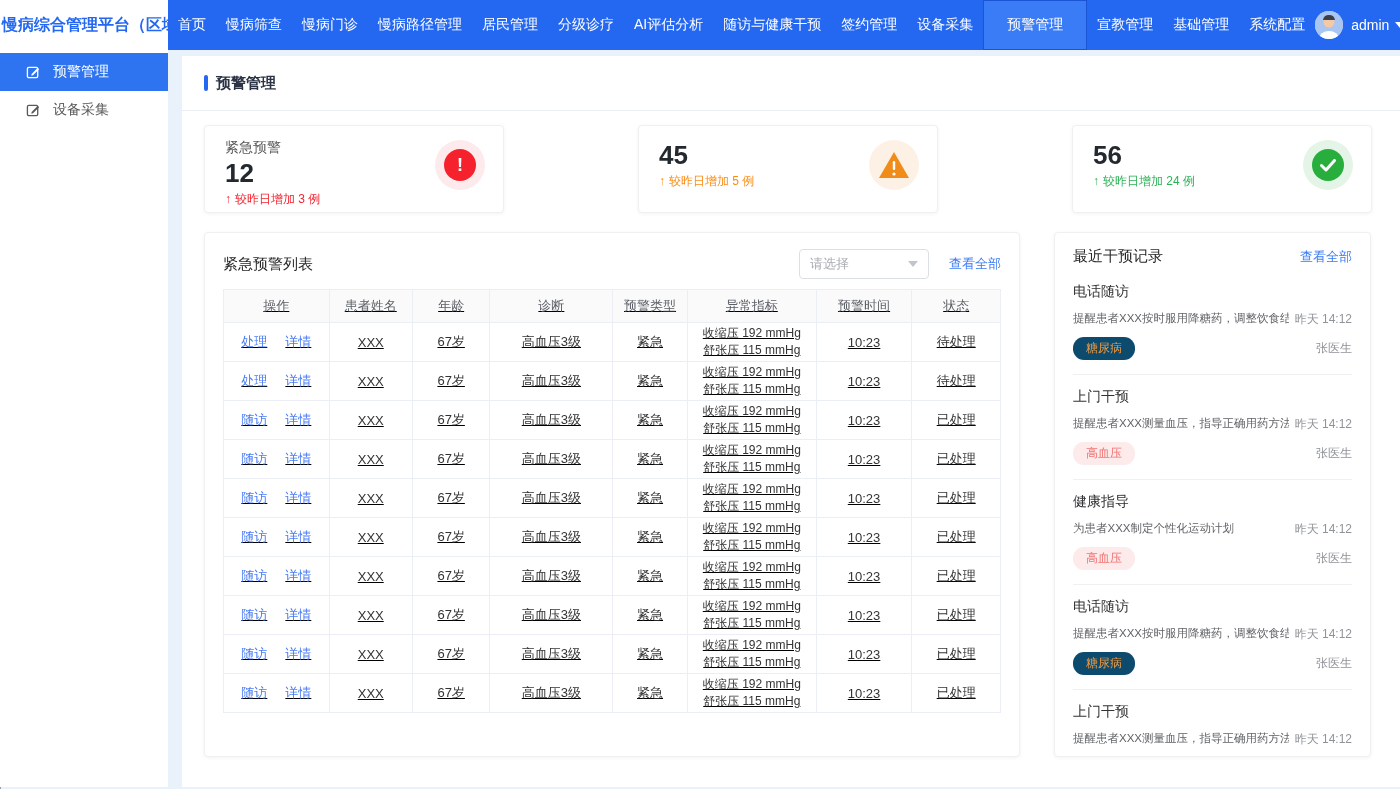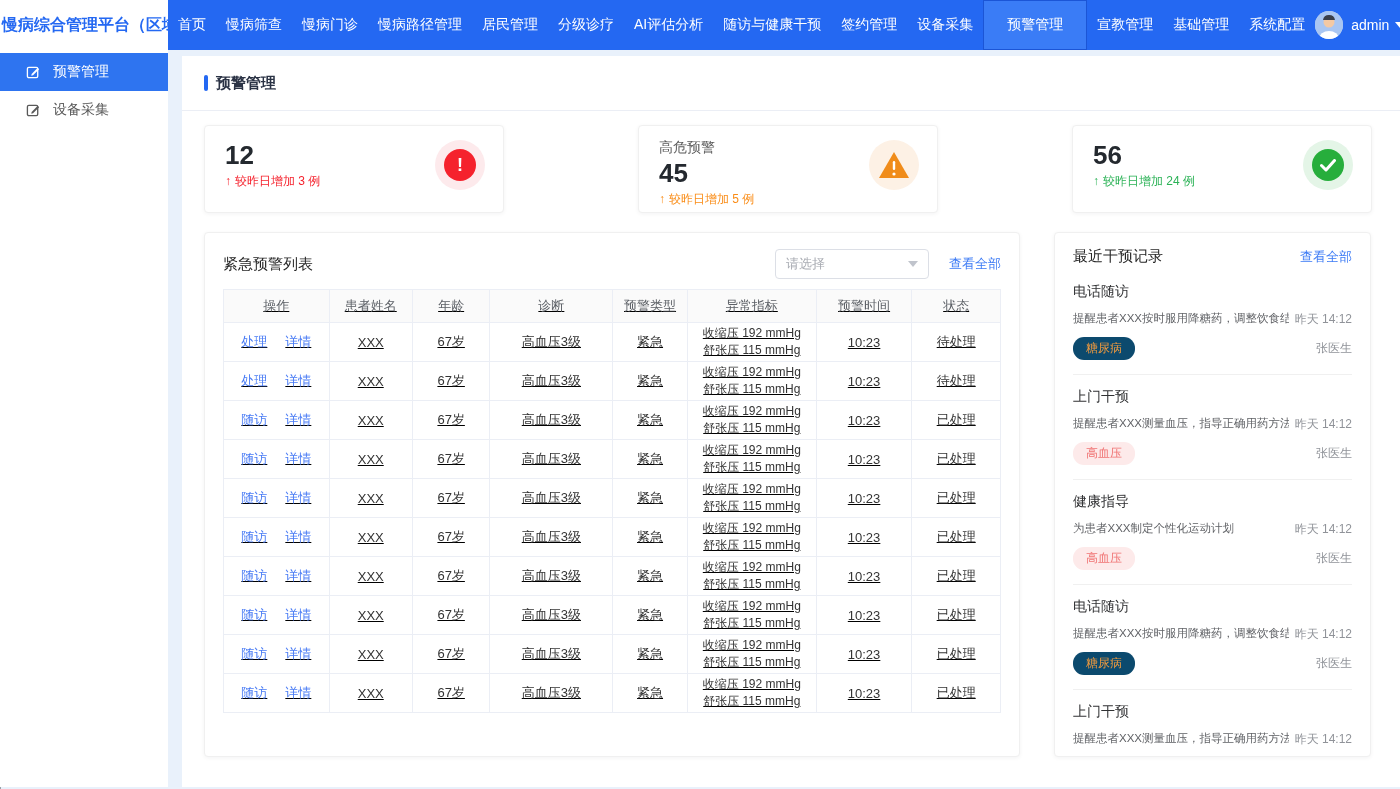--- a/index.html
+++ b/index.html
@@ -54,21 +54,21 @@
 
   
   .panels-row { display:flex; margin-top:19px; }
   .panel { background:#fff; border:1px solid #f0f0f0; border-radius:4px;
     box-shadow:0 1px 4px rgba(0,21,41,.05); }
   .table-panel { width:816px; height:525px; padding:16px 18px; }
   .side-panel  { width:317px; height:525px; margin-left:34px; padding:14px 18px; overflow:hidden; }
   .panel-head { display:flex; align-items:center;justify-content:space-between; }
   .panel-title { font-size:15px; color:#262626; font-weight:500; }
   .link { color:#3d7bf5; font-size:13px; cursor:pointer; text-decoration:none; white-space:nowrap; }
-  .select-box { margin-left:auto; width:154px; height:30px; border:1px solid #dcdfe6; border-radius:4px;
+  .select-box { margin-left:auto; width:130px; height:30px; border:1px solid #dcdfe6; border-radius:4px;
     background:#fff; display:flex; align-items:center; padding:0 10px; cursor:pointer; }
   .select-placeholder { font-size:13px; color:#a8abb2; flex:1; }
   .select-caret { width:0; height:0; border-left:5px solid transparent; border-right:5px solid transparent;
     border-top:6px solid #c0c4cc; }
   .view-all { margin-left:20px; }
 
   
   table.alerts { width:100%; border-collapse:collapse; margin-top:10px; table-layout:fixed;text-decoration:underline; }
   .alerts th { background:#fafafa; border:1px solid #ebeef5; font-weight:400; font-size:13px;
     color:#5c6066; height:33px; text-align:center; }
@@ -156,31 +156,31 @@
   <div class="page-head">
     <span class="accent-bar"></span>
     <span class="page-title">预警管理</span>
   </div>
 
   <div class="content">
 
     <div class="stats-row">
 
       <div class="stat-card">
+        <div class="stat-label">紧急预警</div>
         <div class="stat-value">12</div>
         <div class="stat-trend" style="color:#f5222d">
           <span class="arrow">↑</span><span>较昨日增加 3 例</span>
         </div>
         <div class="stat-icon tint-red">
           <div class="glyph-circle glyph-red">!</div>
         </div>
       </div>
 
       <div class="stat-card">
-        <div class="stat-label">高危预警</div>
         <div class="stat-value">45</div>
         <div class="stat-trend" style="color:#fa8c16">
           <span class="arrow">↑</span><span>较昨日增加 5 例</span>
         </div>
         <div class="stat-icon tint-orange">
           <svg width="34" height="30" viewBox="0 0 34 30">
             <path d="M17 2 L32 28 L2 28 Z" fill="#f08c1a"></path>
             <rect x="15.8" y="11" width="2.4" height="9" rx="1.2" fill="#fff"></rect>
             <circle cx="17" cy="24" r="1.6" fill="#fff"></circle>
           </svg>

